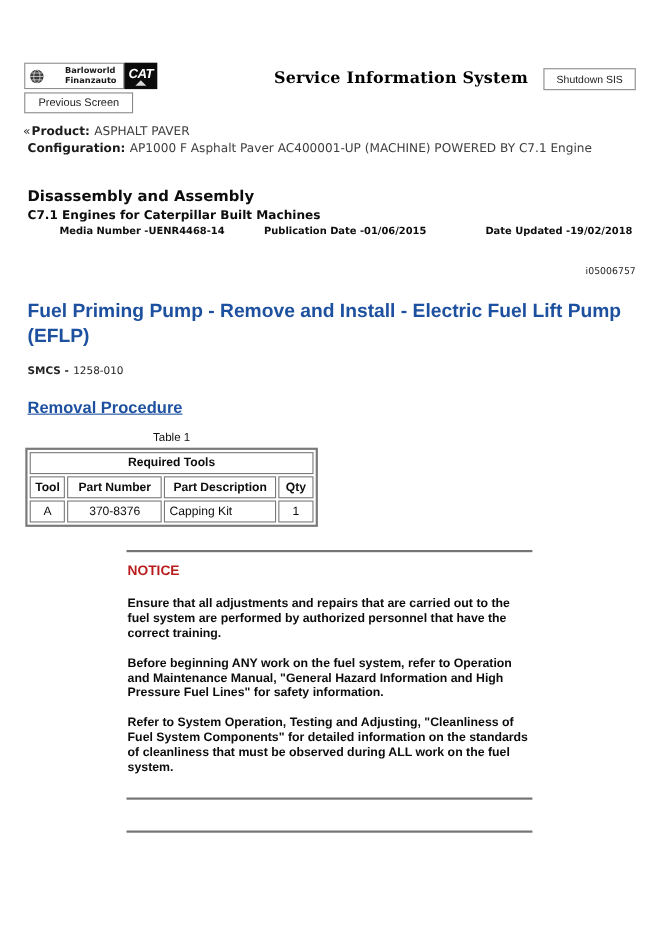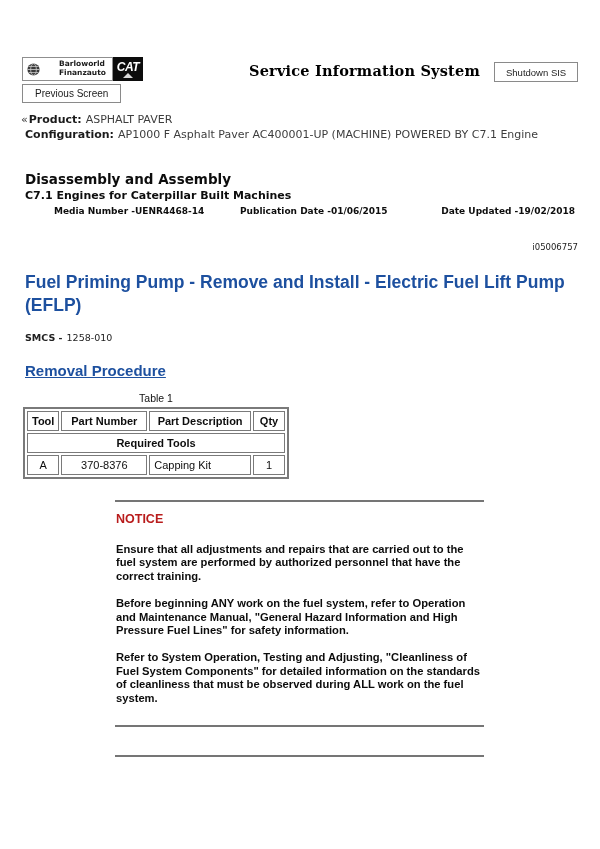--- a/index.html
+++ b/index.html
@@ -189,27 +189,27 @@
     <div class="table-caption">Table 1</div>
     <table class="tools">
       <colgroup>
         <col style="width:32px">
           <col style="width:86px">
           <col style="width:102px">
           <col style="width:32px">
       </colgroup>
       <tbody>
           <tr>
+        <td class="tbl-title" colspan="4">Required Tools</td>
+      </tr>
+      <tr>
         <td class="col-head">Tool</td>
         <td class="col-head">Part Number</td>
         <td class="col-head">Part Description</td>
         <td class="col-head">Qty</td>
-      </tr>
-      <tr>
-        <td class="tbl-title" colspan="4">Required Tools</td>
       </tr>
       <tr>
         <td class="c">A</td>
         <td class="c">370-8376</td>
         <td class="l">Capping Kit</td>
         <td class="c">1</td>
       </tr>
     </tbody>
       </table>
   </div>

